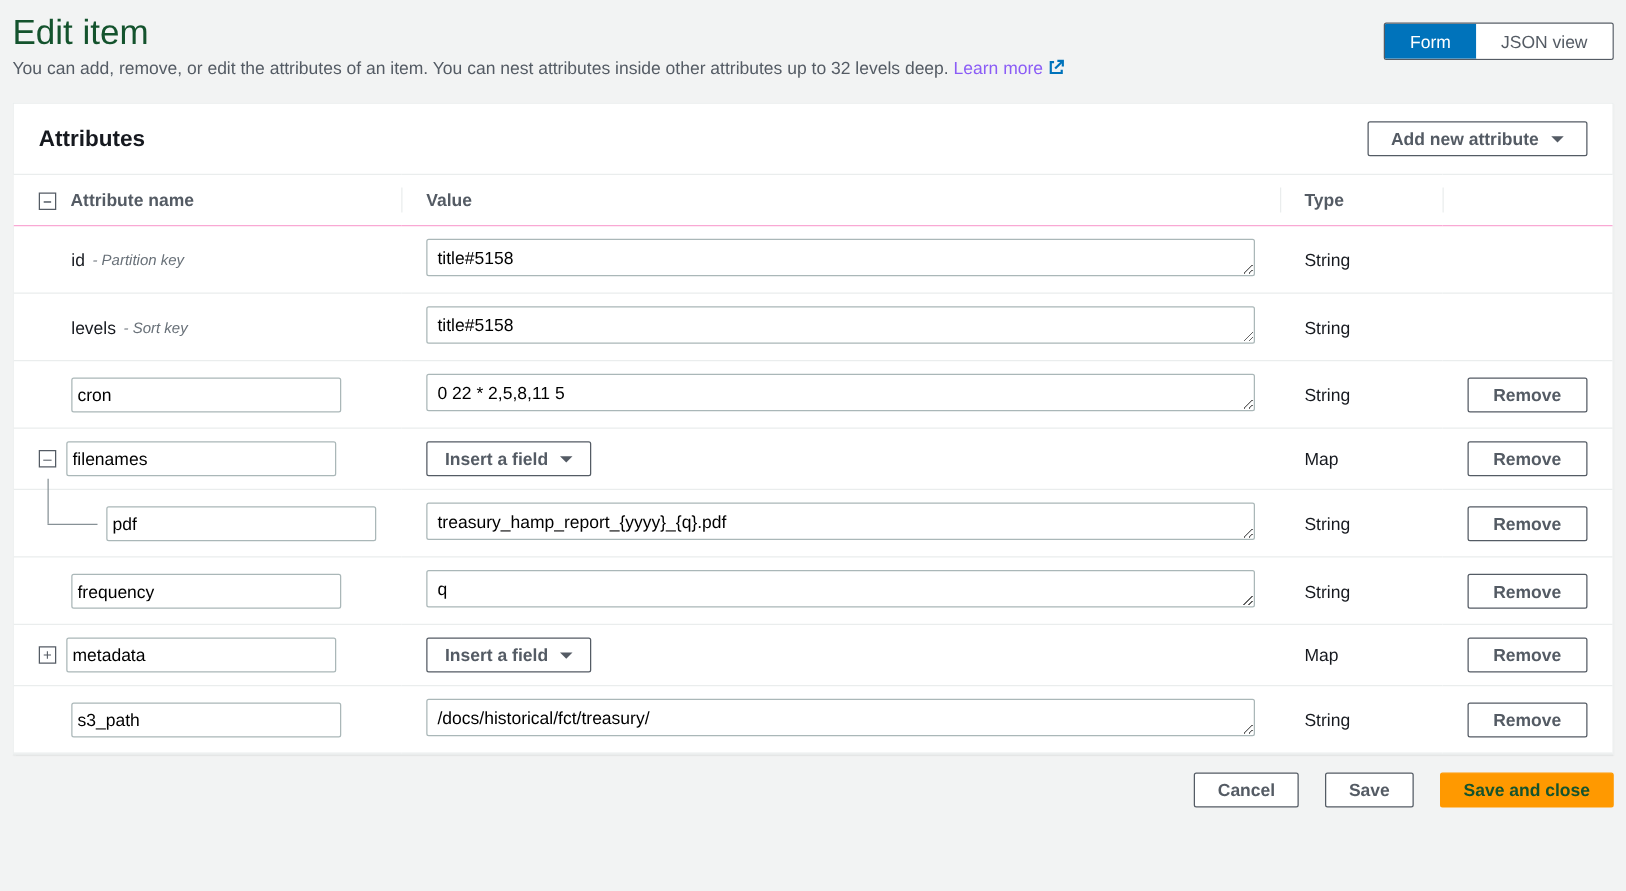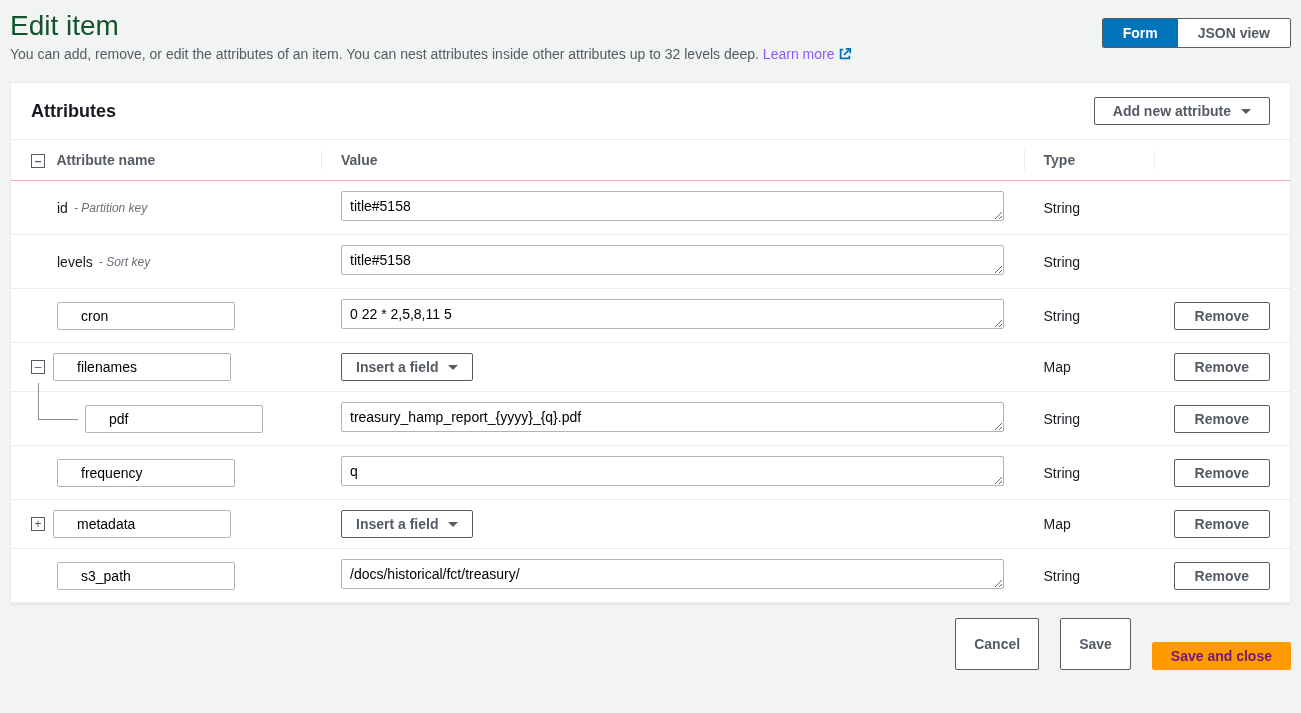--- a/index.html
+++ b/index.html
@@ -36,21 +36,21 @@
     display: inline-flex;
     border: 1px solid #545b64;
     border-radius: 2px;
     overflow: hidden;
     margin-top: 8px;
   }
   .view-toggle button {
     border: none;
     padding: 6px 20px;
     font-size: 14px;
-    font-weight: 700;
+    font-weight: 400;
     cursor: pointer;
     background: #fff;
     color: #545b64;
   }
   .view-toggle button.active {
     background: #0073bb;
     color: #fff;
   }
   .panel {
     background: #fff;
@@ -84,22 +84,21 @@
     display: inline-block;
     margin-left: 10px;
     border-left: 5px solid transparent;
     border-right: 5px solid transparent;
     border-top: 5px solid #545b64;
     vertical-align: 2px;
   }
   .btn-primary {
     background: #ff9900;
     border-color: #ff9900;
-    color: #701a75;
-    margin-top: 24px;
+    color: #14532d;
   }
   .table {
     width: 100%;
     border-collapse: collapse;
   }
   .table thead th {
     text-align: left;
     font-weight: 700;
     font-size: 14px;
     color: #545b64;
@@ -132,22 +131,22 @@
     display: flex;
     align-items: center;
     gap: 6px;
   }
   .attr-static .key-tag {
     font-style: italic;
     color: #687078;
     font-size: 12px;
   }
   .attr-input {
-    width: 178px;
-    padding: 5px 23px;
+    width: 216px;
+    padding: 5px 4px;
     border: 1px solid #aab7b8;
     border-radius: 2px;
     font-size: 14px;
     font-family: inherit;
   }
   .value-input {
     width: 100%;
     padding: 5px 8px;
     border: 1px solid #aab7b8;
     border-radius: 2px;

